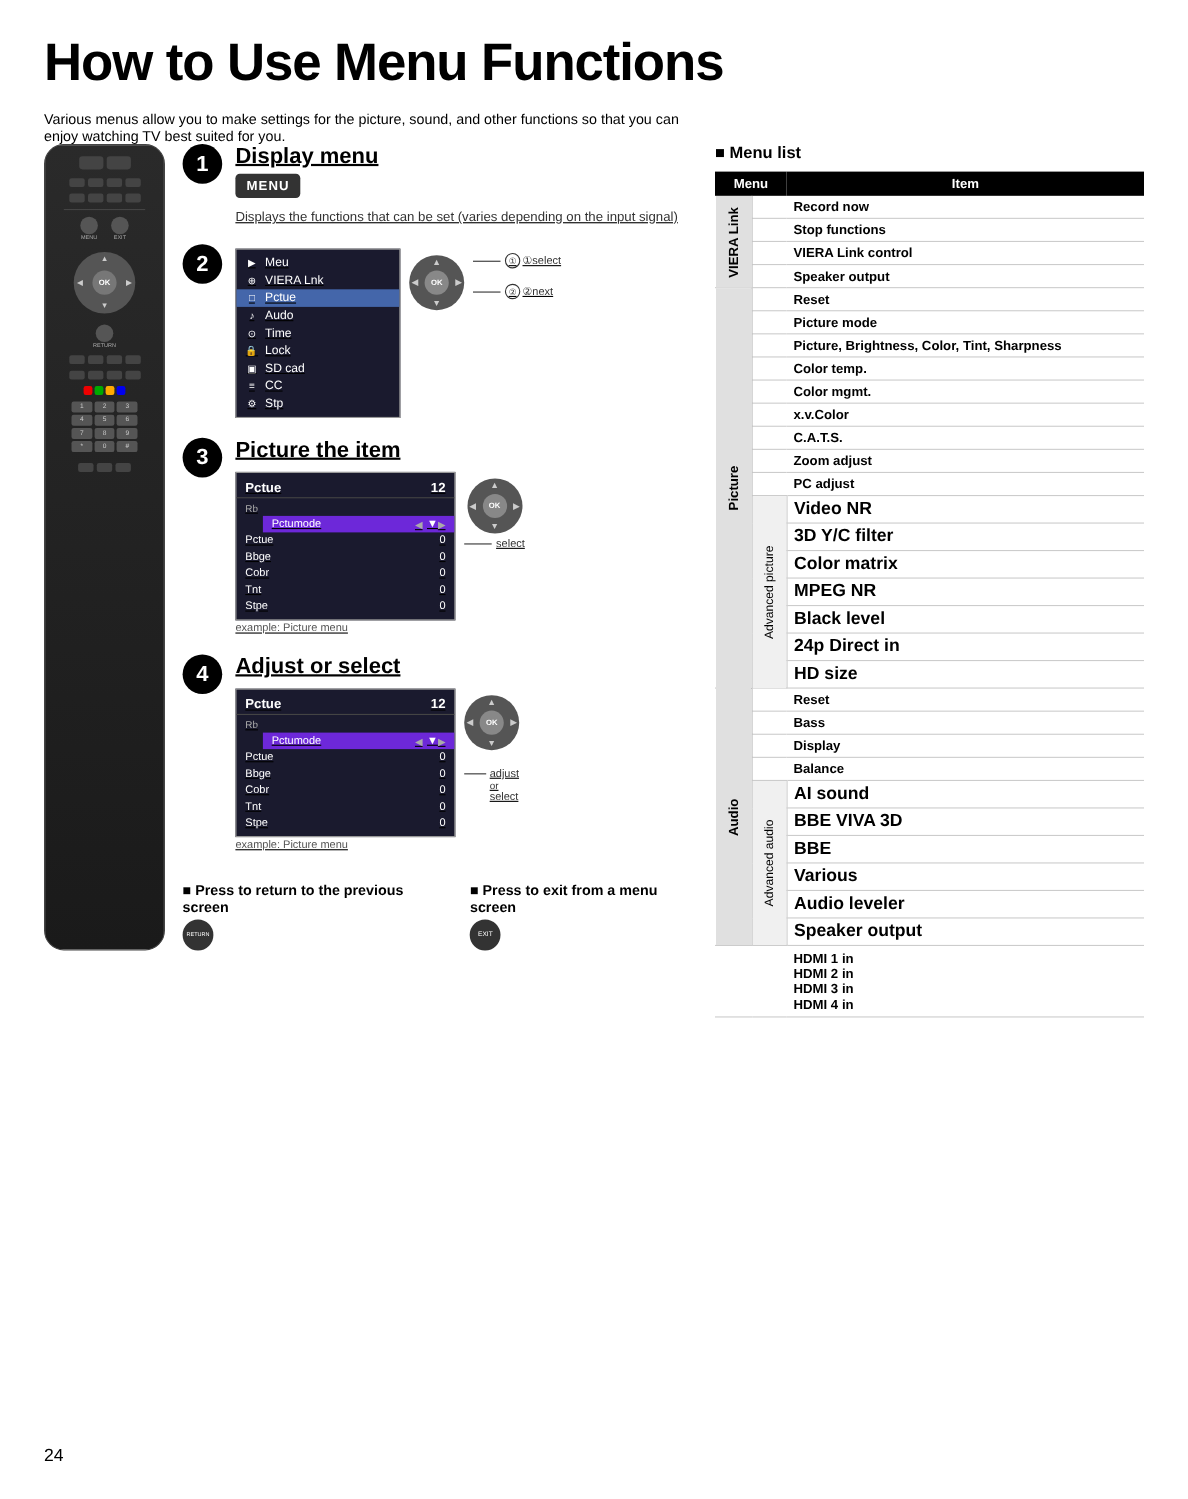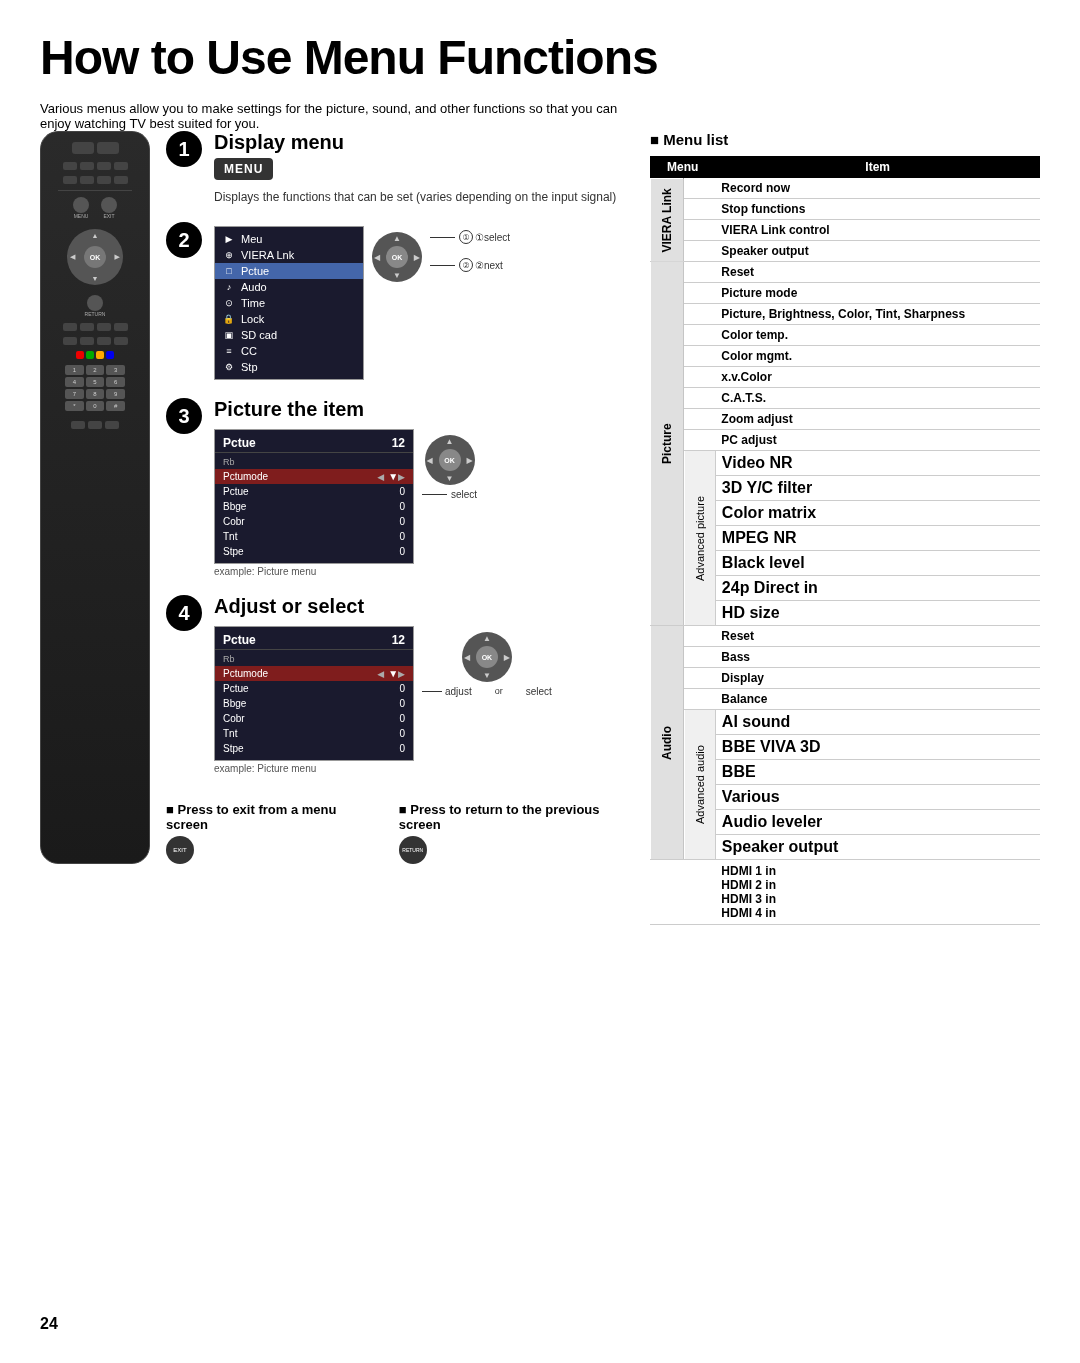--- a/index.html
+++ b/index.html
@@ -38,20 +38,21 @@
       flex: 1;
     }
     .step {
       display: flex;
       gap: 12px;
       margin-bottom: 18px;
       align-items: flex-start;
     }
     .step-content {
       flex: 1;
+      text-decoration: underline;
     }
     .step-title {
       font-size: 20px;
       font-weight: bold;
       margin-bottom: 4px;
     }
     .menu-display-box {
       background: #333;
       border-radius: 4px;
       padding: 4px 10px;
@@ -121,21 +122,22 @@
     }
     .item-row .value {
       font-size: 10px;
       margin-left: 4px;
     }
     .item-row .arrows {
       font-size: 9px;
       color: #aaa;
     }
     .item-row.mode-row {
-      background: #7f1d1d;
+      background: #6d28d9;
+      margin-left: 24px;
     }
     
     .press-section {
       margin-top: 10px;
     }
     .press-title {
       font-size: 13px;
       font-weight: bold;
       margin-bottom: 4px;
     }
@@ -208,21 +210,21 @@
     .item-indent {
       font-weight: bold;
       font-size: 16px;
       padding: 2px 6px 2px 20px;
     }
     .page-number {
       position: absolute;
       bottom: 30px;
       left: 40px;
       font-size: 16px;
-      font-weight: bold;
+      font-weight: normal;
     }
     .remote-full {
       width: 110px;
       background: linear-gradient(to bottom, #2a2a2a, #1a1a1a);
       border-radius: 18px;
       padding: 10px 8px 20px;
       display: flex;
       flex-direction: column;
       align-items: center;
       gap: 6px;
@@ -649,42 +651,42 @@
               </div>
               <div style="display:flex; flex-direction:column; align-items:center; margin-top:10px;">
                 <div style="position:relative; width:50px; height:50px;">
                   <div style="width:50px;height:50px;border-radius:50%;background:#555;position:absolute;"></div>
                   <div style="position:absolute;top:2px;left:50%;transform:translateX(-50%);color:#ccc;font-size:8px;">▲</div>
                   <div style="position:absolute;bottom:2px;left:50%;transform:translateX(-50%);color:#ccc;font-size:8px;">▼</div>
                   <div style="position:absolute;left:2px;top:50%;transform:translateY(-50%);color:#ccc;font-size:8px;">◀</div>
                   <div style="position:absolute;right:2px;top:50%;transform:translateY(-50%);color:#ccc;font-size:8px;">▶</div>
                   <div style="position:absolute;top:50%;left:50%;transform:translate(-50%,-50%);width:22px;height:22px;border-radius:50%;background:#888;display:flex;align-items:center;justify-content:center;font-size:7px;color:#fff;font-weight:bold;">OK</div>
                 </div>
-                <div style="display:flex; flex-direction:row; font-size:10px; color:#333; margin-top:4px;">
+                <div style="display:flex; flex-direction:column; font-size:10px; color:#333; margin-top:16px;">
                   <div style="display:flex; align-items:center;"><span style="display:inline-block;width:20px;height:1px;background:#333;margin-right:3px;"></span>adjust</div>
                   <div style="font-size:9px; margin-left:23px;">or</div>
                   <div style="font-size:10px; margin-left:23px;">select</div>
                 </div>
               </div>
             </div>
             <div class="example-text">example: Picture menu</div>
           </div>
         </div>
 
         <div style="display:flex; gap:30px; margin-top:10px;">
           <div class="press-section">
+            <div class="press-title">Press to return to the previous screen</div>
+            <div class="exit-btn-circle">
+              <span style="font-size:5px;">RETURN</span>
+            </div>
+          </div>
+          <div class="press-section">
             <div class="press-title">Press to exit from a menu screen</div>
             <div class="exit-btn-circle">
               <span style="font-size:6px;">EXIT</span>
-            </div>
-          </div>
-          <div class="press-section">
-            <div class="press-title">Press to return to the previous screen</div>
-            <div class="exit-btn-circle">
-              <span style="font-size:5px;">RETURN</span>
             </div>
           </div>
         </div>
       </div>
     </div>
   </div>
 
   <div class="right-col">
     <div class="menu-list-title">Menu list</div>
     <table class="menu-table">

